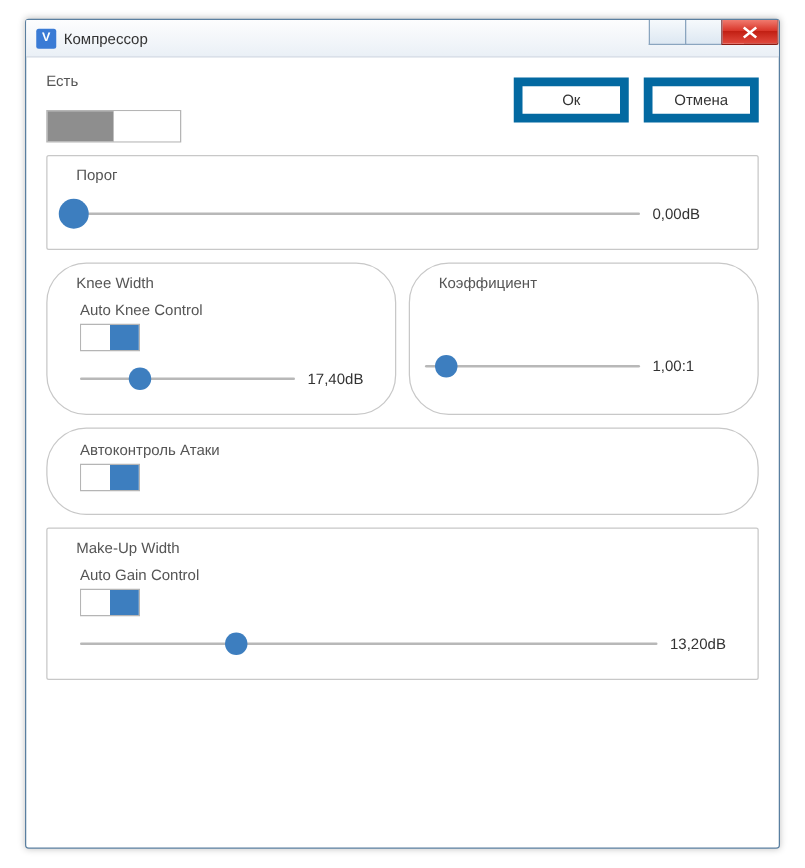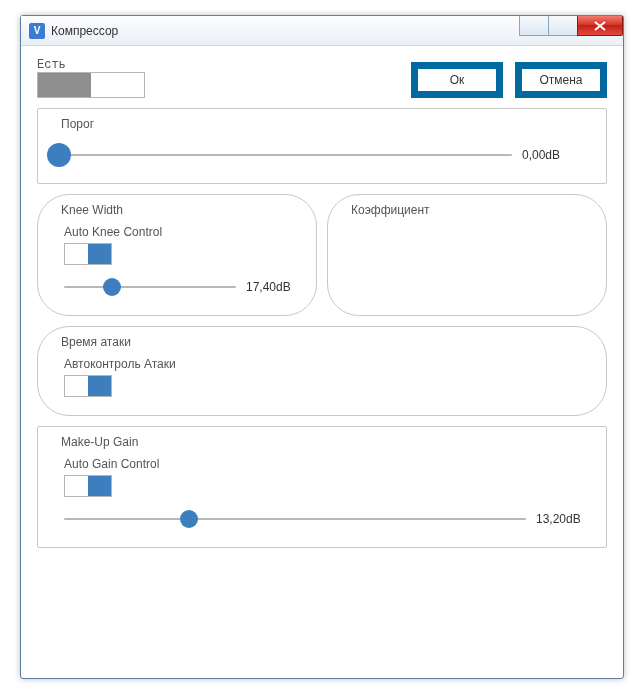--- a/index.html
+++ b/index.html
@@ -77,21 +77,21 @@
     display: flex;
     flex-direction: column;
   }
   .top-row {
     display: flex;
     align-items: flex-start;
     justify-content: space-between;
     margin-bottom: 10px;
   }
   .enable-block { }
-  .enable-label { color:#555; margin-bottom:0;font-family:Liberation Mono, monospace; }
+  .enable-label { color:#555; margin-bottom:16px; }
   .enable-toggle {
     width: 108px; height: 26px;
     border: 1px solid #b5b5b5;
     display: flex;
   }
   .enable-toggle .half { flex:1; }
   .enable-toggle .on-left { background:#8e8e8e; }
   .enable-toggle .off-right { background:#fff; }
   .button-row { display:flex; gap:12px; margin-top:4px;}
   .btn {
@@ -198,36 +198,42 @@
           <div class="slider-track">
             <div class="line"></div>
             <div class="slider-thumb" style="left:28%"></div>
           </div>
           <div class="value-text">17,40dB</div>
         </div>
       </div>
       <div class="panel">
         <div class="panel-label">Коэффициент</div>
         <div style="height:36px"></div>
+        <div class="slider-row">
+          <div class="slider-track">
+            <div class="line"></div>
+            <div class="slider-thumb" style="left:10%"></div>
+          </div>
+          <div class="value-text">1,00:1</div>
+        </div>
       </div>
     </div>
 
     <div class="row-panels">
       <div class="panel">
-        <div class="panel-label">Время атаки</div>
         <div class="half-inner-label">Автоконтроль Атаки</div>
         <div class="small-toggle">
           <div class="thalf toff"></div>
             <div class="thalf ton"></div>
         </div>
       </div>
     </div>
 
     <div class="panel full-panel" style="margin-bottom:0">
-      <div class="panel-label">Make-Up Gain</div>
+      <div class="panel-label">Make-Up Width</div>
       <div class="half-inner-label">Auto Gain Control</div>
       <div class="small-toggle">
         <div class="thalf toff"></div>
           <div class="thalf ton"></div>
       </div>
       <div class="slider-row sub-slider-wrap">
         <div class="slider-track">
           <div class="line"></div>
           <div class="slider-thumb" style="left:27%"></div>
         </div>

